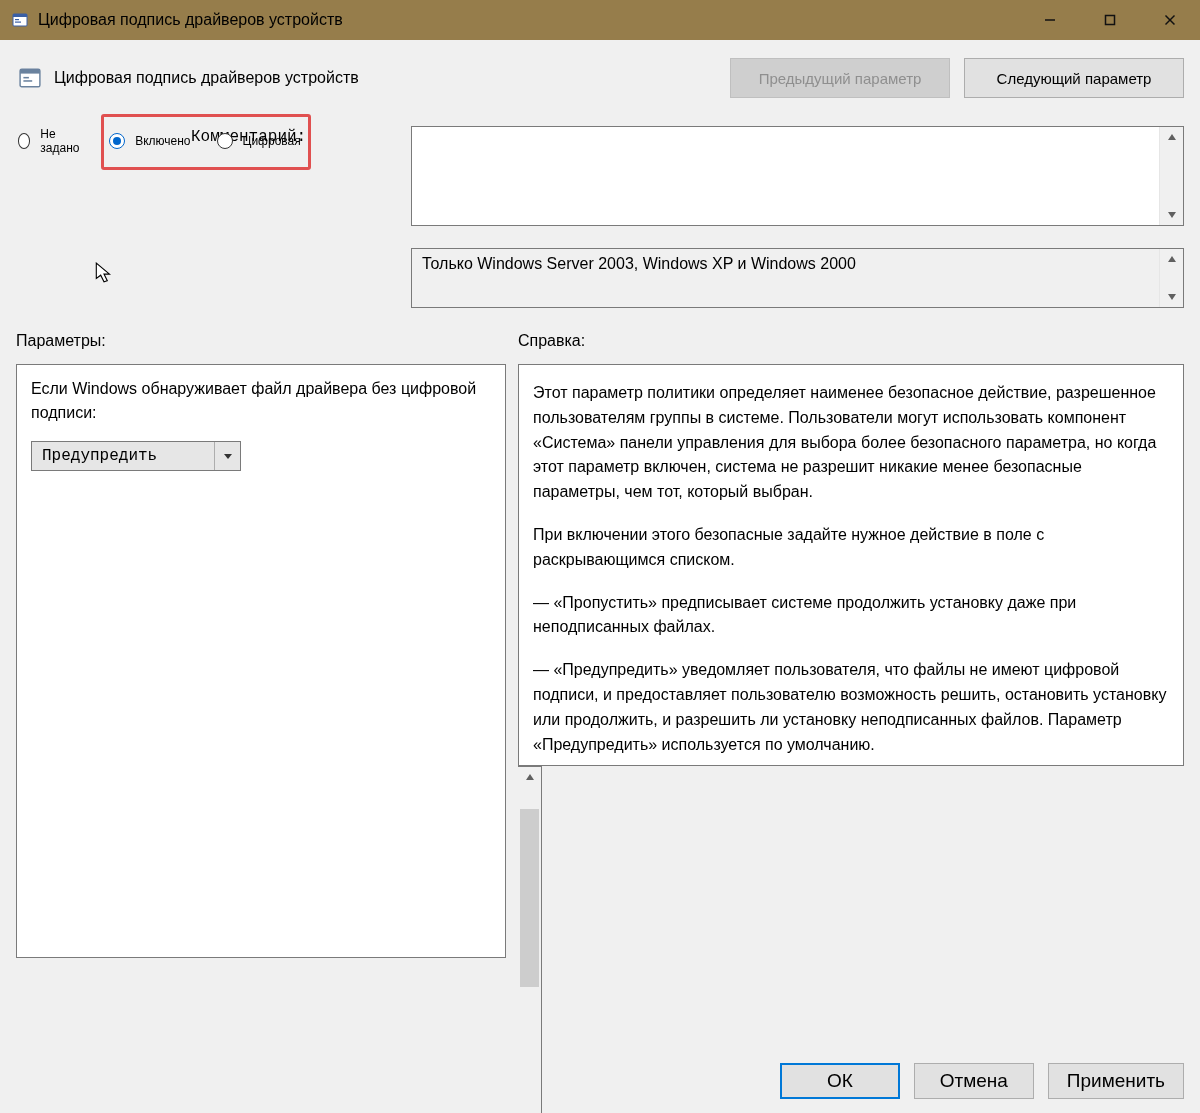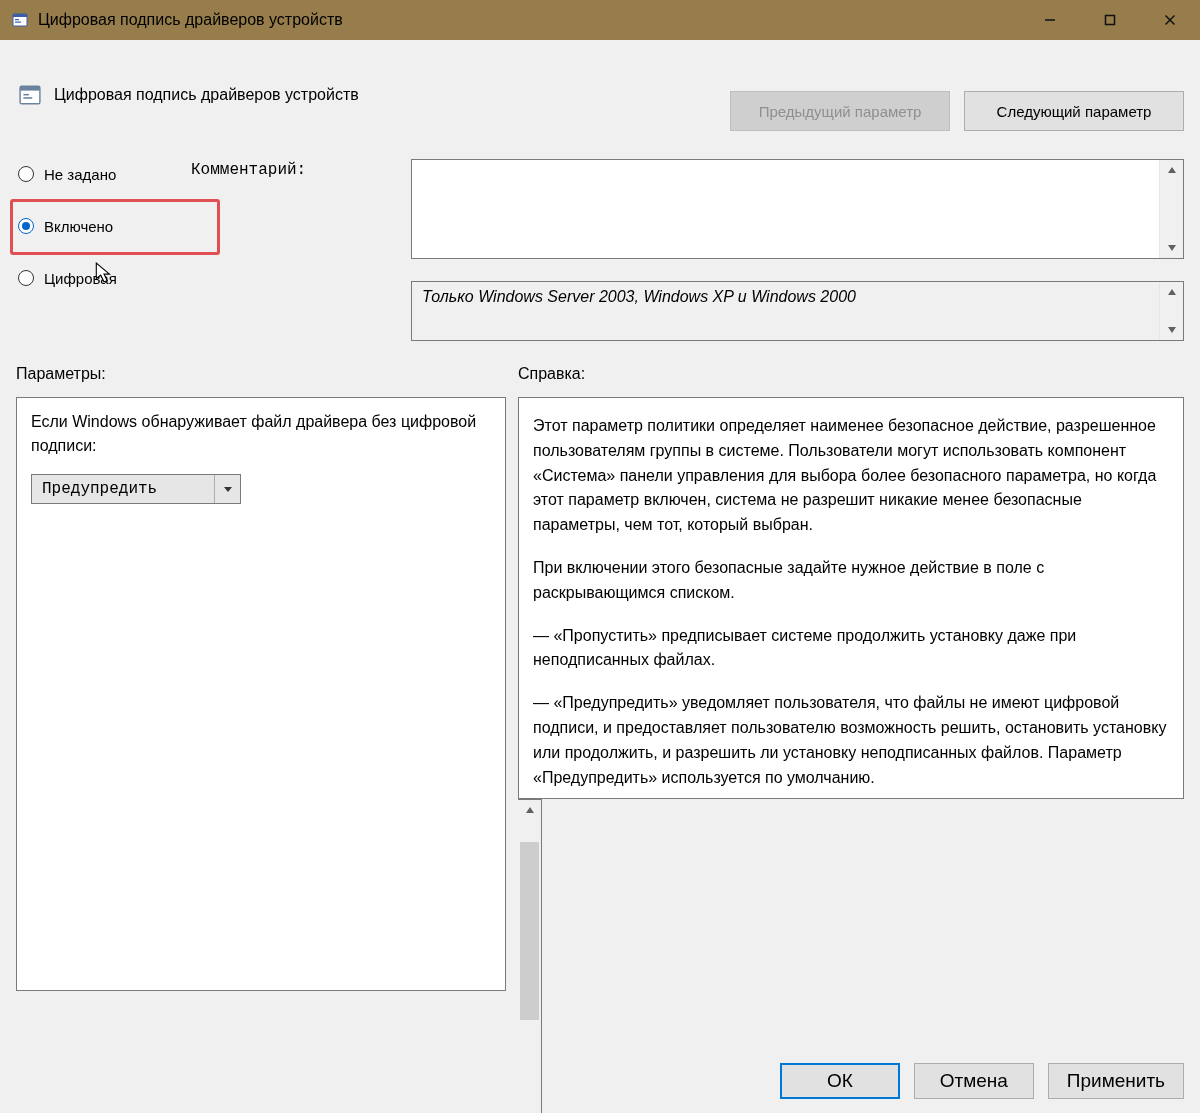--- a/index.html
+++ b/index.html
@@ -70,41 +70,39 @@
     min-width: 220px;
     height: 40px;
     margin-left: 14px;
     background: #e1e1e1;
     border: 1px solid #adadad;
     font-size: 15px;
     display: inline-flex;
     align-items: center;
     justify-content: center;
     padding: 0 16px;
-    margin-top: 33px;
   }
   .nav-btn.disabled {
     background: #cfcfcf;
     color: #8f8f8f;
     border-color: #bfbfbf;
   }
 
   
   .state-area {
     display: grid;
     grid-template-columns: 175px 220px 1fr;
     column-gap: 0;
     margin-top: 22px;
   }
 
   .radio-col {
     display: flex;
-    flex-direction: column;
     gap: 26px;
-    font-size: 15px;
+    font-size: 12px;
     padding-top: 2px;
     padding-left: 2px;
   }
   .radio-item { display: flex; align-items: center; gap: 10px; position: relative; height: 26px;}
   .radio-circle {
     width: 16px; height: 16px; border-radius: 50%;
     border: 1.6px solid #333;
     display: inline-flex; align-items: center; justify-content: center;
     background: #fff;
   }
@@ -153,21 +151,21 @@
     display: flex; flex-direction: column; justify-content: space-between;
   }
   .scroll-arrow {
     height: 20px;
     display: flex; align-items: center; justify-content: center;
     color: #606060;
   }
   .scroll-arrow svg { width: 10px; height: 10px; fill: #606060; }
 
   .comment-box { height: 100px; }
-  .version-box { background: #f0f0f0; height: 60px; border: 1px solid #7a7a7a; display:flex;font-style:italic;}
+  .version-box { background: #f0f0f0; height: 60px; border: 1px solid #7a7a7a; display:flex;}
   .version-box .multiline-text { background: transparent; }
 
   
   .lower {
     display: grid;
     grid-template-columns: 490px 1fr;
     column-gap: 12px;
     margin-top: 24px;
     flex: 1;
     min-height: 0;

